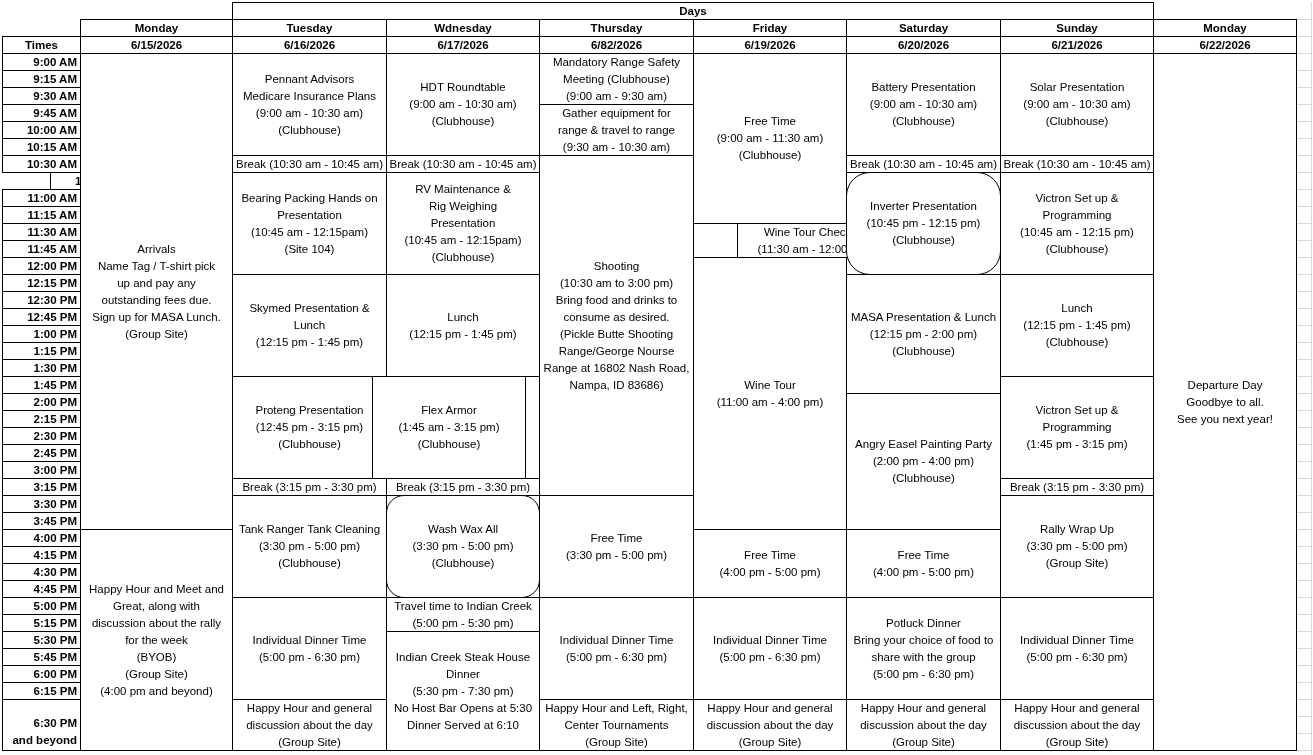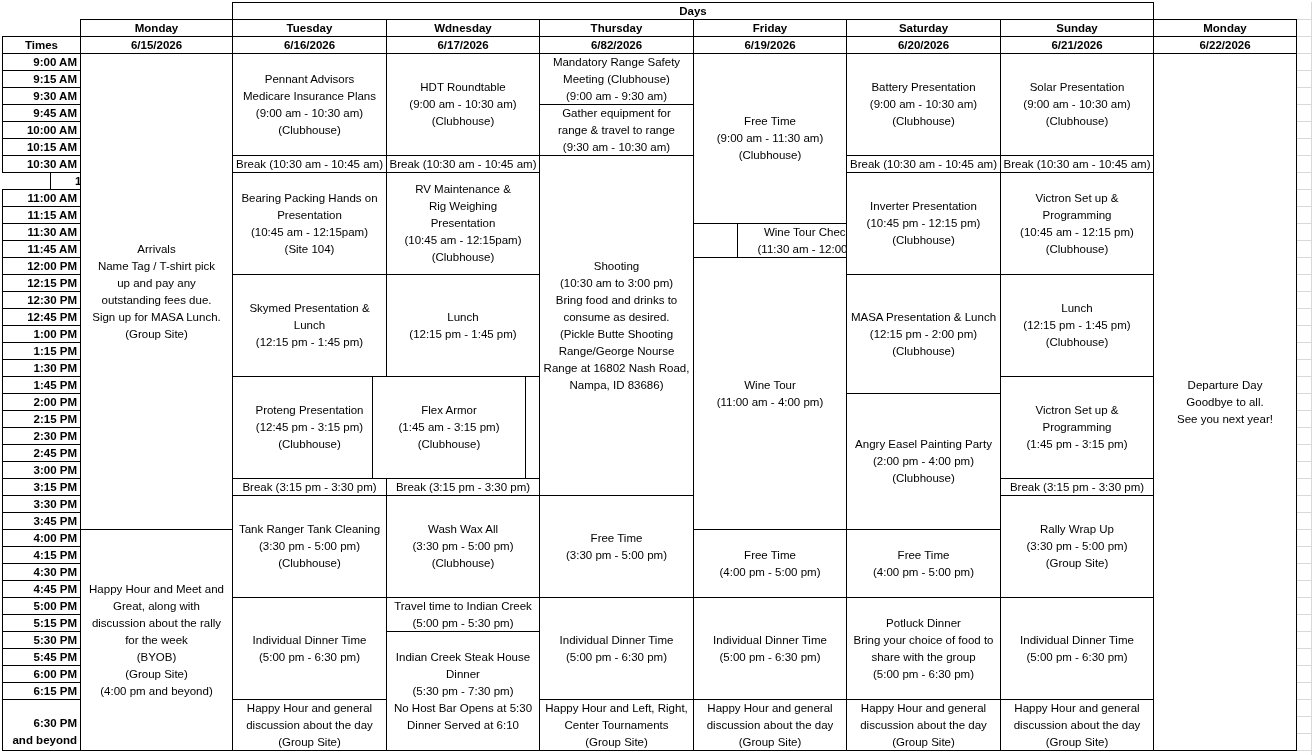--- a/index.html
+++ b/index.html
@@ -274,21 +274,21 @@
 (12:15 pm - 1:45 pm)</span>
     </div>
     <div class="cell" style="left: 372px; top: 376px; width: 154px; height: 103px;">
       <span>Flex Armor
 (1:45 am - 3:15 pm)
 (Clubhouse)</span>
     </div>
     <div class="cell" style="left: 386px; top: 478px; width: 154px; height: 18px;">
       <span>Break (3:15 pm - 3:30 pm)</span>
     </div>
-    <div class="cell" style="left: 386px; top: 495px; width: 154px; height: 103px;">
+    <div class="cell" style="left: 386px; top: 495px; width: 154px; height: 103px; border-radius: 18px;">
       <span>Wash Wax All
 (3:30 pm - 5:00 pm)
 (Clubhouse)</span>
     </div>
     <div class="cell" style="left: 386px; top: 597px; width: 154px; height: 35px;">
       <span>Travel time to Indian Creek
 (5:00 pm - 5:30 pm)</span>
     </div>
     <div class="cell" style="left: 386px; top: 631px; width: 154px; height: 120px;">
       <span>Indian Creek Steak House
@@ -357,21 +357,21 @@
 (Group Site)</span>
     </div>
     <div class="cell" style="left: 846px; top: 53px; width: 155px; height: 103px;">
       <span>Battery Presentation
 (9:00 am - 10:30 am)
 (Clubhouse)</span>
     </div>
     <div class="cell" style="left: 846px; top: 155px; width: 155px; height: 18px;">
       <span>Break (10:30 am - 10:45 am)</span>
     </div>
-    <div class="cell" style="left: 846px; top: 172px; width: 155px; height: 103px;">
+    <div class="cell" style="left: 846px; top: 172px; width: 155px; height: 103px; border-radius: 24px;">
       <span>Inverter Presentation
 (10:45 pm - 12:15 pm)
 (Clubhouse)</span>
     </div>
     <div class="cell" style="left: 846px; top: 274px; width: 155px; height: 120px;">
       <span>MASA Presentation &amp; Lunch
 (12:15 pm - 2:00 pm)
 (Clubhouse)</span>
     </div>
     <div class="cell" style="left: 846px; top: 393px; width: 155px; height: 137px;">

